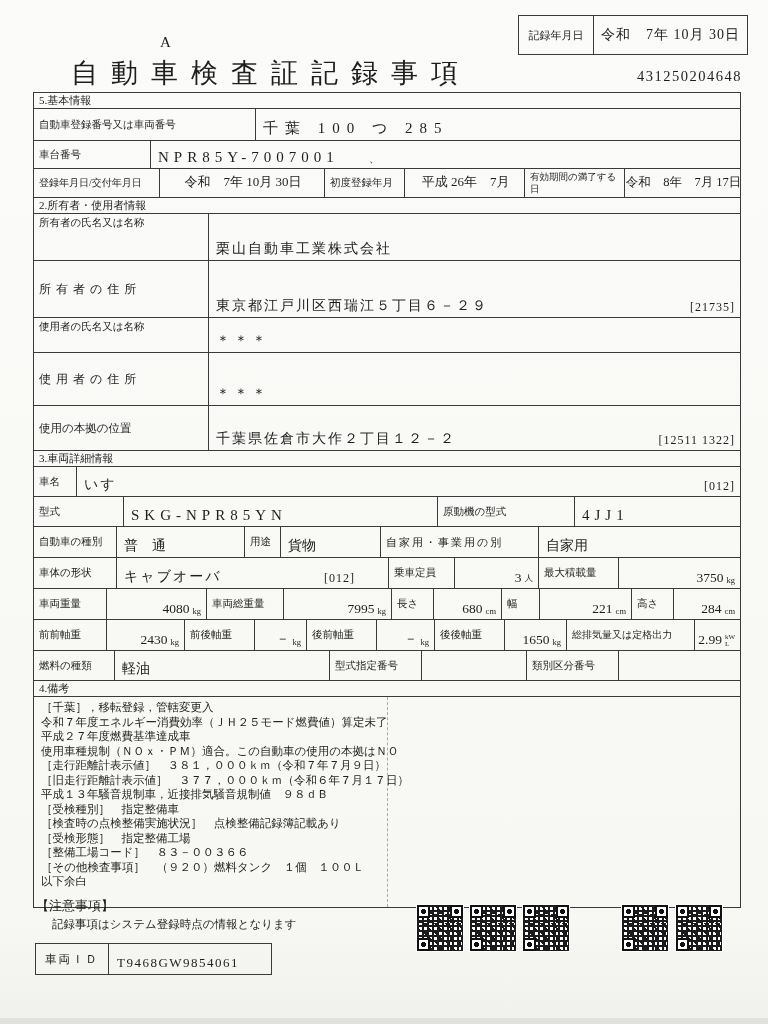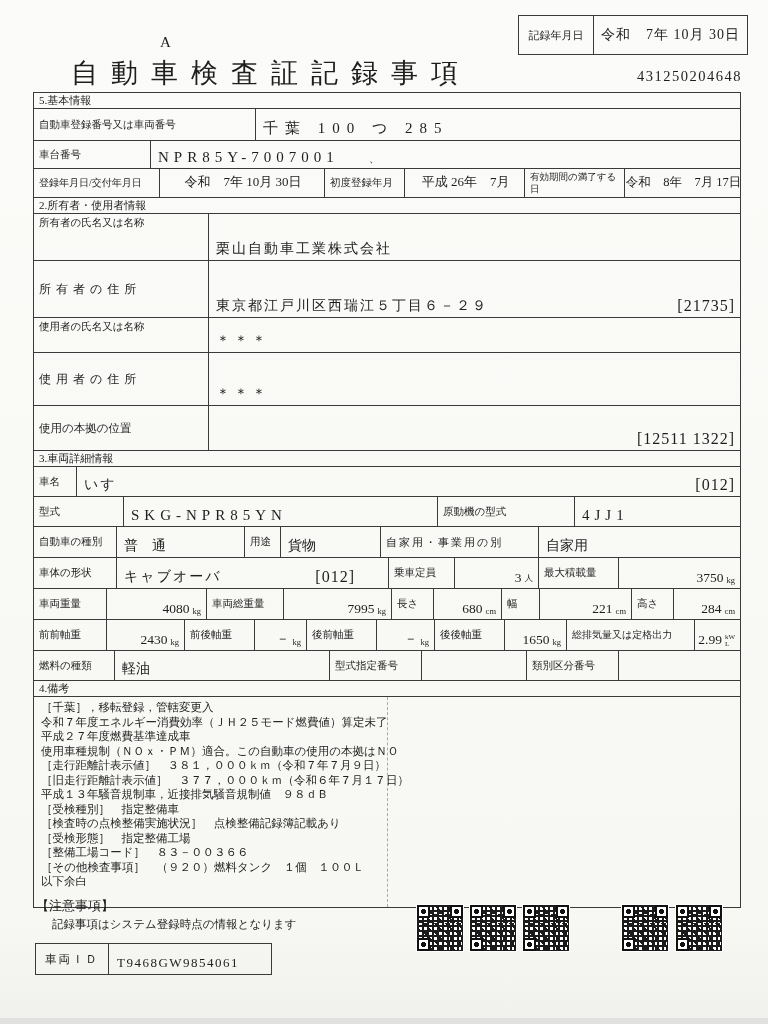--- a/index.html
+++ b/index.html
@@ -28,21 +28,21 @@
   .lab.top{align-items:flex-start;padding-top:3px;}
   .lab.sm{font-size:9.5px;}
   .val{display:flex;align-items:flex-end;padding:0 5px 2px 7px;font-size:14px;white-space:nowrap;}
   .val.ctr{align-items:center;}
   .num{justify-content:flex-end;font-size:13.5px;}
   .unit{font-size:8.5px;margin:0 0 1px 3px;}
   .unitstack{display:flex;flex-direction:column;font-size:7px;line-height:7px;margin:0 0 0 3px;text-align:left;}
   .ls2{letter-spacing:2px;} .ls4{letter-spacing:4px;} .ls5{letter-spacing:5px;gap:20px;} .ls7{letter-spacing:7px;}
   .big{font-size:15px;margin-left:47px;}
   .grow{flex:1;}
-  .code{font-size:16px;letter-spacing:1px;align-self:flex-end;margin-left:auto;}
+  .code{font-size:12px;letter-spacing:1px;align-self:flex-end;margin-left:auto;}
   .code.inset{margin-right:28px;}
   .tick{font-size:11px;margin-left:10px;}
   .h31{height:31px;} .h27{height:27px;} .h28{height:28px;} .h29{height:29px;} .h30{height:30px;}
   .h46{height:46px;} .h56{height:56px;text-align:right;} .h34{height:34px;} .h52{height:52px;} .h44{height:44px;}
 
   
   .rembox{display:flex;border-top:1px solid var(--bd);height:210px;}
   .remcol{width:50%;box-sizing:border-box;padding:3px 6px 0 7px;}
   .remcol.right{border-left:1px dashed #a9a9a6;}
   .remline{font-size:11.5px;line-height:14.5px;white-space:nowrap;}
@@ -125,20 +125,21 @@
         <div class="c lab top" style="width:174px">使用者の氏名又は名称</div>
         <div class="c val ls4 grow">＊＊＊</div>
       </div>
       <div class="row h52">
         <div class="c lab" style="width:174px;font-size:12px;letter-spacing:1px">使 用 者 の 住 所</div>
         <div class="c val ls4 grow">＊＊＊</div>
       </div>
       <div class="row h44">
         <div class="c lab" style="width:174px;font-size:11.5px">使用の本拠の位置</div>
         <div class="c val ls2 grow">
+          <span>千葉県佐倉市大作２丁目１２－２</span>
           <span class="code">[12511 1322]</span>
         </div>
       </div>
     </div>
 
     <div class="sec">
       <div class="sechead">3.車両詳細情報</div>
       <div class="row h29">
         <div class="c lab" style="width:42px">車名</div>
         <div class="c val ls2 grow">

